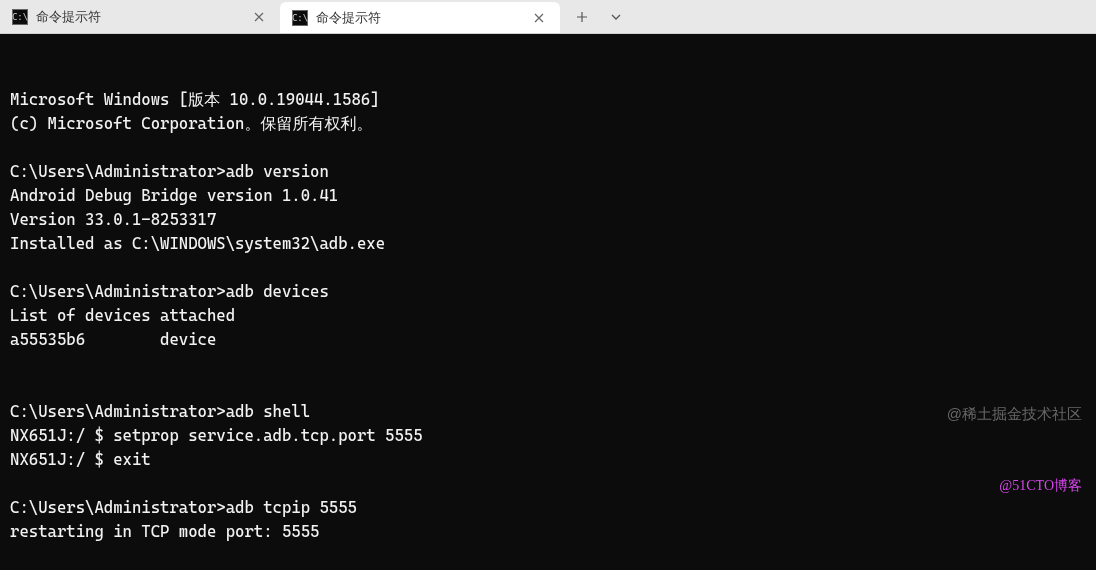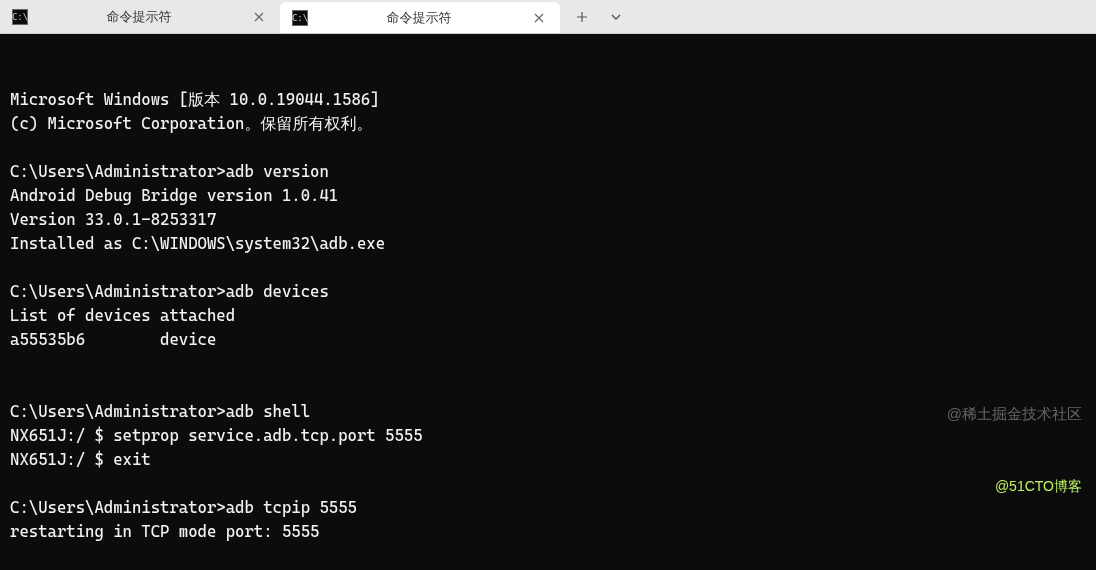--- a/index.html
+++ b/index.html
@@ -26,21 +26,21 @@
       border-top-right-radius: 6px;
       margin-top: 2px;
     }
     .tab-icon {
       width: 16px; height: 16px;
       background: #0c0c0c;
       display: inline-flex; align-items: center; justify-content: center;
       font-size: 9px; color: #ccc; font-family: Consolas, monospace;
       border: 1px solid #666;
     }
-    .tab-title { flex: 1; white-space: nowrap; overflow: hidden; text-overflow: ellipsis; text-align: center; }
+    .tab-title { flex: 1; white-space: nowrap; overflow: hidden; text-overflow: ellipsis; }
     .tab-close {
       width: 18px; height: 18px; display: inline-flex; align-items: center; justify-content: center;
       color: #666; cursor: pointer; border-radius: 3px;
     }
     .tabbar-actions { display: flex; align-items: center; padding: 0 6px; gap: 2px; }
     .tabbar-btn {
       width: 32px; height: 28px; display: inline-flex; align-items: center; justify-content: center;
       color: #555; cursor: pointer; border-radius: 3px;
     }
     .terminal {
@@ -52,21 +52,21 @@
       overflow: hidden;
       position: relative;
     }
     .line { white-space: pre; }
     .watermark {
       position: absolute; right: 14px; bottom: 24px;
       text-align: right; color: #666; font-size: 15px;
       font-family: "Microsoft YaHei", sans-serif;
       pointer-events: none;
     }
-    .watermark .wm2 { color: #bef264; font-size: 14px; }
+    .watermark .wm2 { color: #d946ef; font-size: 14px; font-family: Liberation Serif, serif; }
     svg { display: block; }
   </style>
 </head>
 <body>
 
 <div class="window">
   <div class="tabbar">
     <div class="tab inactive">
       <span class="tab-icon">C:\</span>
       <span class="tab-title">命令提示符</span>

